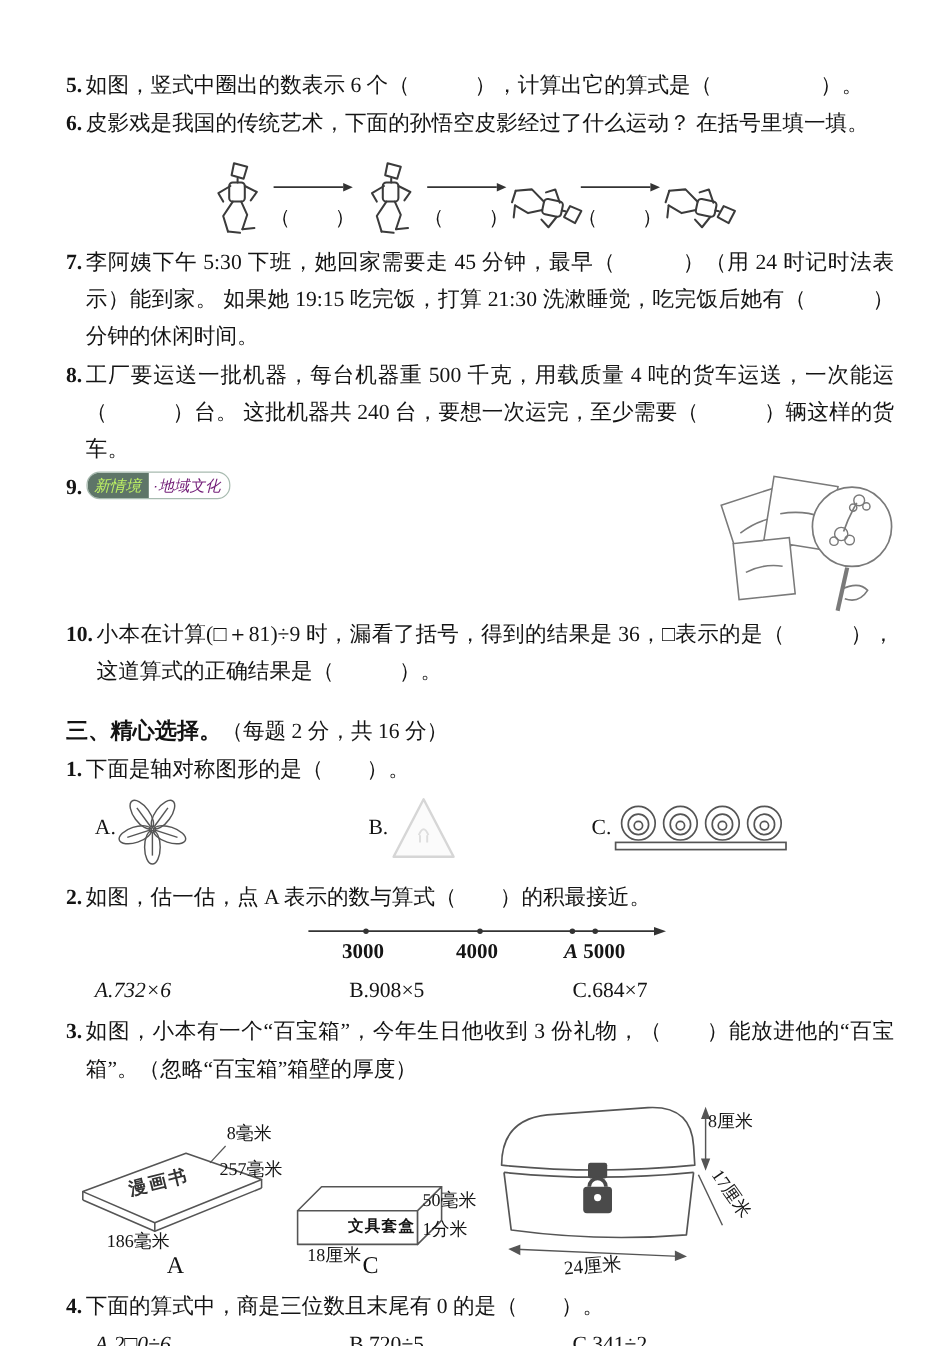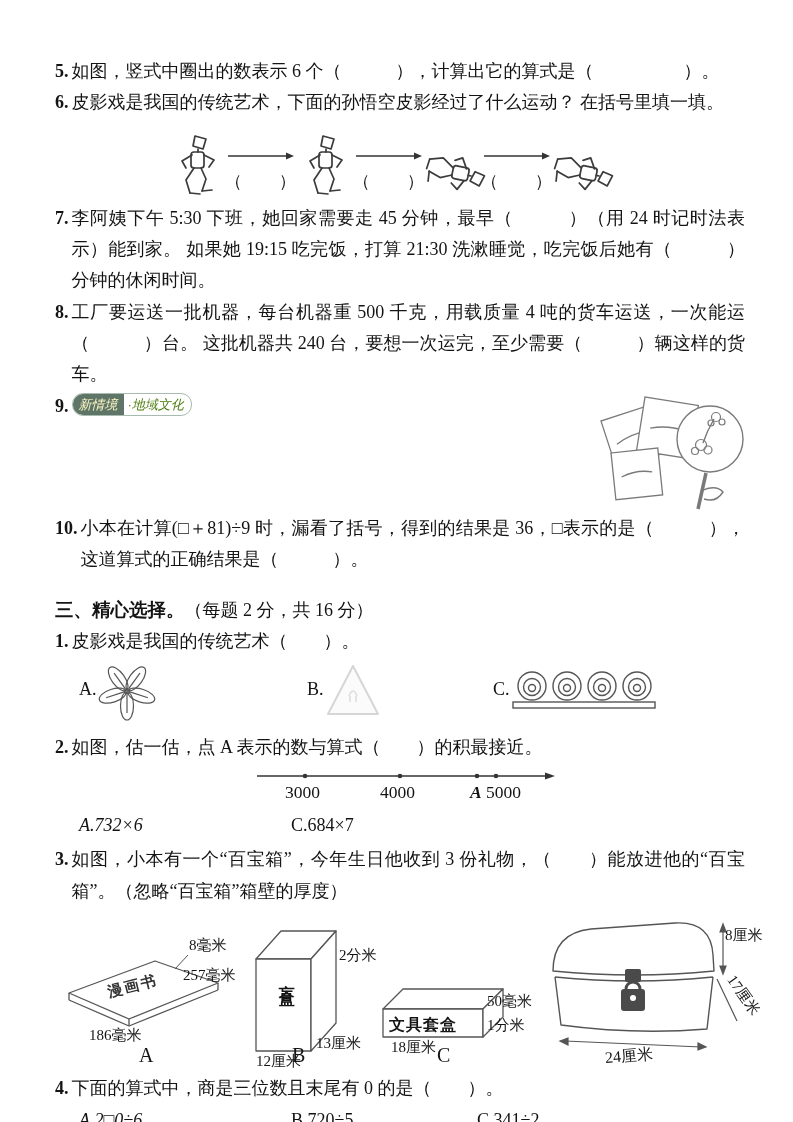--- a/index.html
+++ b/index.html
@@ -9,22 +9,22 @@
     font-family:"Liberation Serif","DejaVu Serif",serif;
     color:#141414;font-size:18px;line-height:1.74;
   }
   .q{display:flex;align-items:flex-start;}
   .qnum{flex:none;font-weight:bold;padding-right:3px;}
   .qtext{flex:1;text-align:justify;}
   
   .badge{display:inline-flex;align-items:center;border:1px solid #a8bbb0;border-radius:11px;
     height:21px;line-height:21px;font-size:13px;margin-right:6px;vertical-align:3px;
     font-family:"Liberation Sans","DejaVu Sans",sans-serif;overflow:hidden;}
-  .badge-left{background:#5e7568;color:#fef9c3;padding:0 6px;font-style:italic;}
-  .badge-right{color:#4d7c0f;padding:0 7px 0 4px;font-style:italic;}
+  .badge-left{background:#5e7568;color:#bef264;padding:0 6px;font-style:italic;}
+  .badge-right{color:#701a75;padding:0 7px 0 4px;font-style:italic;}
   
   .puppet-row{display:flex;align-items:flex-end;margin:4px 0 6px 118px;height:74px;}
   .pfig{width:48px;height:66px;display:flex;align-items:flex-end;justify-content:center;}
   .pfig svg{display:block;overflow:visible;}
   .pfig.rot svg{transform:rotate(102deg) translate(6px,-4px);}
   .pgap{display:flex;flex-direction:column;align-items:center;justify-content:flex-end;height:66px;margin:0 4px;}
   .pgap .arrow{margin-bottom:6px;}
   .pblank{font-size:17px;letter-spacing:1px;}
   
   .q9img{float:right;width:158px;height:118px;margin:2px 0 2px 8px;}
@@ -35,33 +35,33 @@
   .optrow{display:flex;padding-left:24px;margin:1px 0 3px 0;}
   .opt1{width:212px;font-style:italic;}
   .opt2{width:186px;}
   .imgrow{display:flex;align-items:flex-start;padding-left:24px;height:70px;margin:2px 0 2px 0;}
   .imgitem{display:flex;align-items:flex-start;}
   .imgitem .lbl{margin-top:14px;}
   .imgitem.i1{width:228px;}
   .imgitem.i2{width:186px;}
   
   .numberline{position:relative;width:310px;height:46px;margin-left:200px;}
-  .nl-label{position:absolute;top:14px;font-size:17.5px;}
+  .nl-label{position:absolute;top:14px;font-size:17.5px;font-weight:bold;}
   .nl-A{font-style:italic;font-weight:bold;}
   
   .figrow{display:flex;margin-top:4px;height:162px;}
   .figblock{position:relative;flex:none;}
   .fb-a{width:185px;}
   .fb-b{width:135px;}
   .fb-c{width:150px;}
   .fb-chest{width:220px;}
   .dim{position:absolute;font-size:15px;white-space:nowrap;line-height:1.1;}
   .fig-letter{position:absolute;bottom:0;font-size:20px;}
   .vtitle{position:absolute;writing-mode:vertical-rl;font-size:16px;font-weight:bold;letter-spacing:6px;}
-  .kit-title{position:absolute;font-size:16px;font-weight:bold;letter-spacing:1px;}
+  .kit-title{position:absolute;font-size:13px;font-weight:bold;letter-spacing:1px;margin-left:36px;}
   .book-title{position:absolute;font-size:15px;font-weight:bold;transform:rotate(-14deg);letter-spacing:2px;color:#333;}
   .rot17{transform:rotate(55deg);}
   .rot24{transform:rotate(-5deg);}
   svg{overflow:visible;}
 </style>
 </head>
 <body>
 
 <div class="page">
 
@@ -215,21 +215,21 @@
     <span class="qnum">10.</span>
     <div class="qtext">小本在计算(□＋81)÷9 时，漏看了括号，得到的结果是 36，□表示的是（　　　），这道算式的正确结果是（　　　）。</div>
   </div>
 
   <div class="sec">
     <b>三、精心选择。</b><span>（每题 2 分，共 16 分）</span>
   </div>
 
   <div class="q">
     <span class="qnum">1.</span>
-    <div class="qtext">皮影戏是我国的传统艺术（　　）。</div>
+    <div class="qtext">下面是轴对称图形的是（　　）。</div>
   </div>
   <div class="imgrow">
     <div class="imgitem i1">
       <span class="lbl">A.</span>
       <svg width="60" height="64" viewBox="0 0 60 64">
         <g stroke="#555" fill="none" stroke-width="1.2">
           <ellipse cx="45" cy="31" rx="14" ry="6.5" transform="rotate(18 30 31)"></ellipse>
           <ellipse cx="45" cy="31" rx="14" ry="6.5" transform="rotate(90 30 31)"></ellipse>
           <ellipse cx="45" cy="31" rx="14" ry="6.5" transform="rotate(162 30 31)"></ellipse>
           <ellipse cx="45" cy="31" rx="14" ry="6.5" transform="rotate(234 30 31)"></ellipse>
@@ -293,20 +293,21 @@
       <circle cx="222" cy="12" r="2.3" fill="#333"></circle>
       <circle cx="241" cy="12" r="2.3" fill="#333"></circle>
     </svg>
     <span class="nl-label" style="left:30px;">3000</span>
     <span class="nl-label" style="left:125px;">4000</span>
     <span class="nl-label nl-A" style="left:215px;">A</span>
     <span class="nl-label" style="left:231px;">5000</span>
   </div>
   <div class="optrow">
     <span class="opt1">A.732×6</span>
+    <span class="opt2">B.908×5</span>
     <span>C.684×7</span>
   </div>
 
   <div class="q">
     <span class="qnum">3.</span>
     <div class="qtext">如图，小本有一个“百宝箱”，今年生日他收到 3 份礼物，（　　）能放进他的“百宝箱”。（忽略“百宝箱”箱壁的厚度）</div>
   </div>
   <div class="figrow">
 
     <div class="figblock fb-a">
@@ -320,34 +321,20 @@
           <line x1="133" y1="44" x2="120" y2="58" stroke-width="1"></line>
         </g>
       </svg>
       <span class="book-title" style="left:52px;top:62px;">漫画书</span>
       <span class="dim" style="left:134px;top:26px;">8毫米</span>
       <span class="dim" style="left:128px;top:56px;">257毫米</span>
       <span class="dim" style="left:34px;top:116px;">186毫米</span>
       <span class="fig-letter" style="left:84px;">A</span>
     </div>
 
-    <div class="figblock fb-b">
-      <svg width="135" height="162" viewBox="0 0 135 162">
-        <g stroke="#555" fill="#ffffff" stroke-width="1.3" stroke-linejoin="round">
-          <polygon points="16,48 41,20 96,20 71,48"></polygon>
-          <rect x="16" y="48" width="55" height="92"></rect>
-          <polygon points="71,48 96,20 96,112 71,140"></polygon>
-        </g>
-      </svg>
-      <span class="vtitle" style="left:33px;top:60px;">盲盒</span>
-      <span class="dim" style="left:99px;top:36px;">2分米</span>
-      <span class="dim" style="left:76px;top:124px;">13厘米</span>
-      <span class="dim" style="left:16px;top:142px;">12厘米</span>
-      <span class="fig-letter" style="left:52px;">B</span>
-    </div>
 
     <div class="figblock fb-c">
       <svg width="150" height="162" viewBox="0 0 150 162">
         <g stroke="#555" fill="#ffffff" stroke-width="1.3" stroke-linejoin="round">
           <polygon points="8,98 28,78 128,78 108,98"></polygon>
           <rect x="8" y="98" width="100" height="28"></rect>
           <polygon points="108,98 128,78 128,106 108,126"></polygon>
         </g>
       </svg>
       <span class="kit-title" style="left:14px;top:100px;">文具套盒</span>

